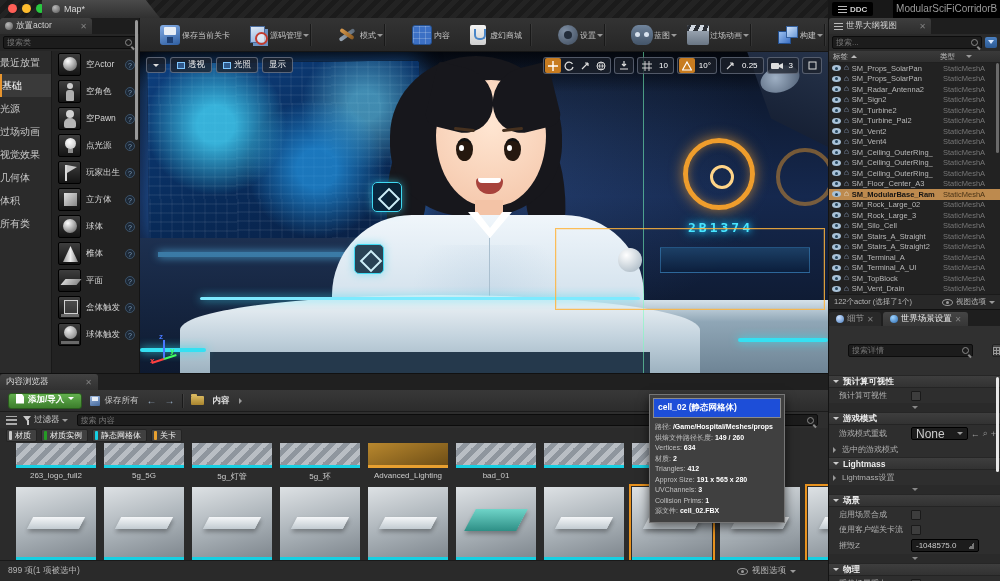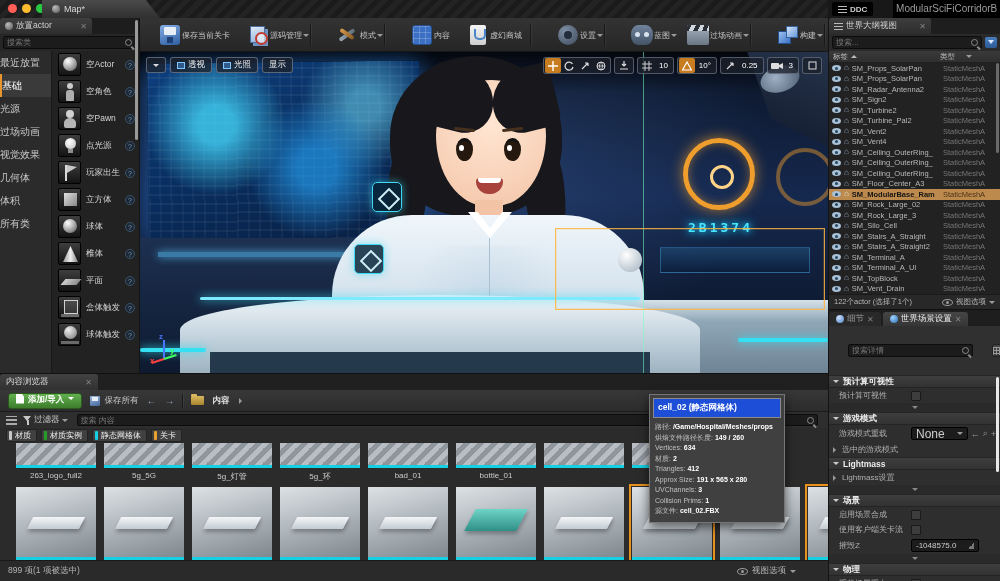--- a/index.html
+++ b/index.html
@@ -680,32 +680,32 @@
           <div class="bar" style="background: rgb(22, 207, 226);"></div>
           <div class="tname">5g_灯管</div>
         </div>
 
         <div class="tile1">
           <div class="thumb1"></div>
           <div class="bar" style="background: rgb(22, 207, 226);"></div>
           <div class="tname">5g_环</div>
         </div>
 
+        <div class="tile1">
+          <div class="thumb1 level"></div>
+          <div class="bar" style="background: rgb(232, 160, 48);"></div>
+          <div class="tname">Advanced_Lighting</div>
+        </div>
 
         <div class="tile1">
           <div class="thumb1"></div>
           <div class="bar" style="background: rgb(22, 207, 226);"></div>
           <div class="tname">bad_01</div>
         </div>
 
-        <div class="tile1">
-          <div class="thumb1"></div>
-          <div class="bar" style="background: rgb(22, 207, 226);"></div>
-          <div class="tname">bottle_01</div>
-        </div>
 
         <div class="tile1">
           <div class="thumb1"></div>
           <div class="bar" style="background: rgb(22, 207, 226);"></div>
           <div class="tname"></div>
         </div>
 
         <div class="tile1">
           <div class="thumb1"></div>
           <div class="bar" style="background: rgb(22, 207, 226);"></div>

